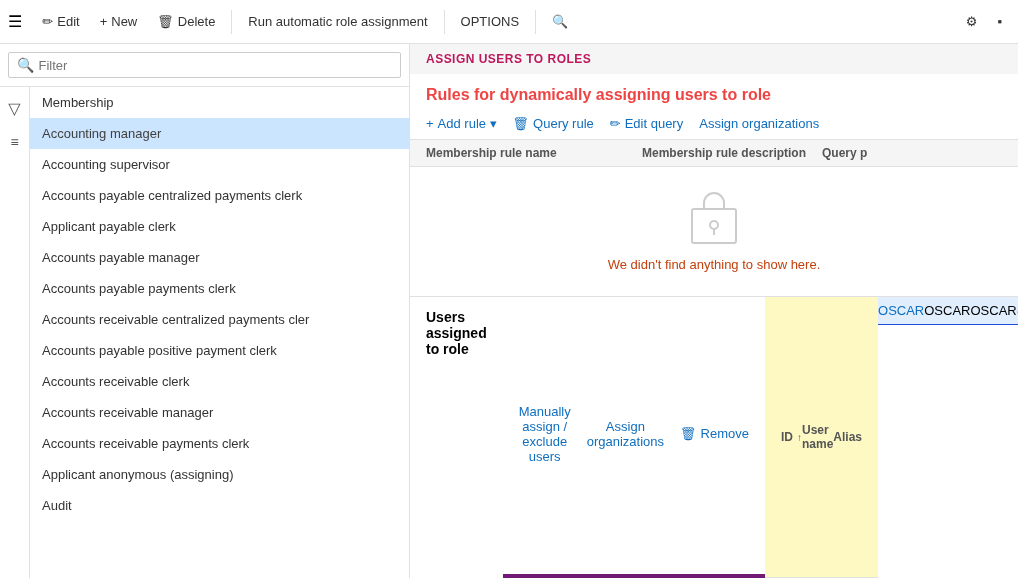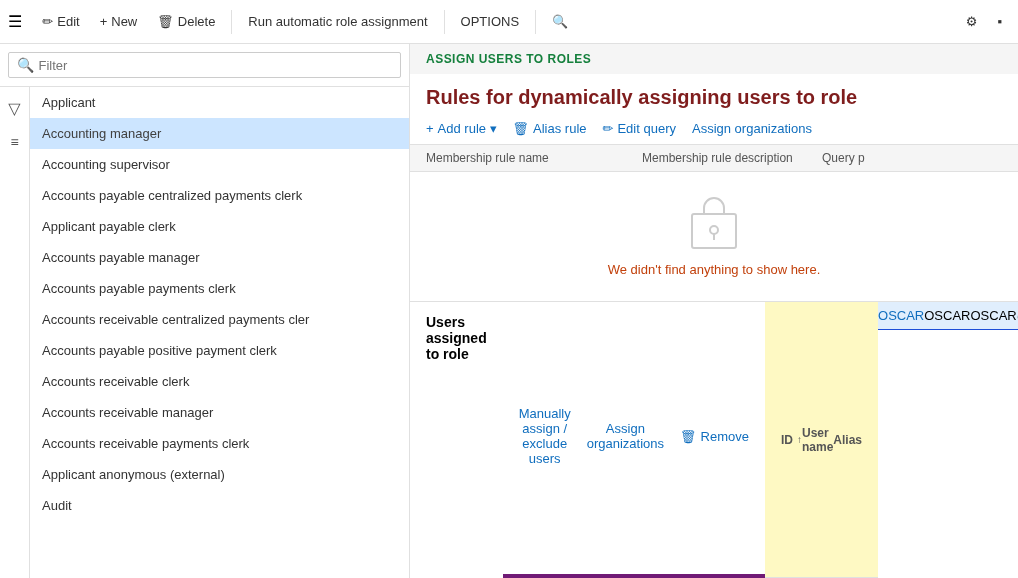--- a/index.html
+++ b/index.html
@@ -108,29 +108,29 @@
 
     
     .section {
       border-bottom: 1px solid #e0e0e0;
     }
     .section-header {
       background: #f5f5f5;
       padding: 8px 16px;
       font-size: 12px;
       font-weight: 600;
-      color: #15803d;
+      color: #be185d;
       letter-spacing: 0.04em;
       text-transform: uppercase;
     }
     .section-title-row {
       padding: 12px 16px 8px 16px;
-      font-size: 20px;
+      font-size: 16px;
       font-weight: 600;
-      color: #7f1d1d;
+      color: #ef4444;
     }
     .action-bar {
       display: flex;
       align-items: center;
       padding: 4px 16px 8px 16px;
       gap: 16px;
       border-bottom: 1px solid #e0e0e0;
     }
     .action-btn {
       display: flex; align-items: center; gap: 4px;
@@ -141,21 +141,21 @@
     .table-area {
       overflow: hidden;
     }
     .table-header {
       display: flex;
       background: #f5f5f5;
       border-bottom: 1px solid #e0e0e0;
       padding: 6px 16px;
     }
     .table-header-cell {
-      font-size: 12px; color: #555; font-weight: 400;
+      font-size: 12px; color: #555; font-weight: 700;
       flex: 1;
     }
     .table-header-cell:first-child { flex: 1.2; }
     .table-empty {
       display: flex;
       flex-direction: column;
       align-items: center;
       justify-content: center;
       padding: 24px;
       color: #c2410c;
@@ -263,33 +263,33 @@
         <input type="text" placeholder="Filter" style="">
       </div>
     </div>
     <div class="sidebar-content">
       <div class="sidebar-icon-bar">
         <span class="icon-btn">▽</span>
         <span class="icon-btn" style="font-size:14px">≡</span>
       </div>
       <div class="list-area" id="role-list">
 
-      <div class="list-item">Applicant</div>
+      <div class="list-item">Membership</div>
           <div class="list-item selected">Accounting manager</div>
           <div class="list-item">Accounting supervisor</div>
           <div class="list-item">Accounts payable centralized payments clerk</div>
           <div class="list-item">Applicant payable clerk</div>
           <div class="list-item">Accounts payable manager</div>
           <div class="list-item">Accounts payable payments clerk</div>
           <div class="list-item">Accounts receivable centralized payments cler</div>
           <div class="list-item">Accounts payable positive payment clerk</div>
           <div class="list-item">Accounts receivable clerk</div>
           <div class="list-item">Accounts receivable manager</div>
           <div class="list-item">Accounts receivable payments clerk</div>
-          <div class="list-item">Applicant anonymous (external)</div>
+          <div class="list-item">Applicant anonymous (assigning)</div>
           <div class="list-item">Audit</div>
         </div>
     </div>
   </div>
 
   <div class="content">
 
     <div class="section">
       <div class="section-header">
         <span>ASSIGN USERS TO ROLES</span>
@@ -298,21 +298,21 @@
         <span>Rules for dynamically assigning users to role</span>
       </div>
       <div class="action-bar">
         <button class="action-btn">
           <span>+</span>
           <span>Add rule</span>
           <span>▾</span>
         </button>
         <button class="action-btn">
           <span>🗑</span>
-          <span>Alias rule</span>
+          <span>Query rule</span>
         </button>
         <button class="action-btn">
           <span>✏</span>
           <span>Edit query</span>
         </button>
         <button class="action-btn">
           <span>Assign organizations</span>
         </button>
       </div>
       <div class="table-area">

